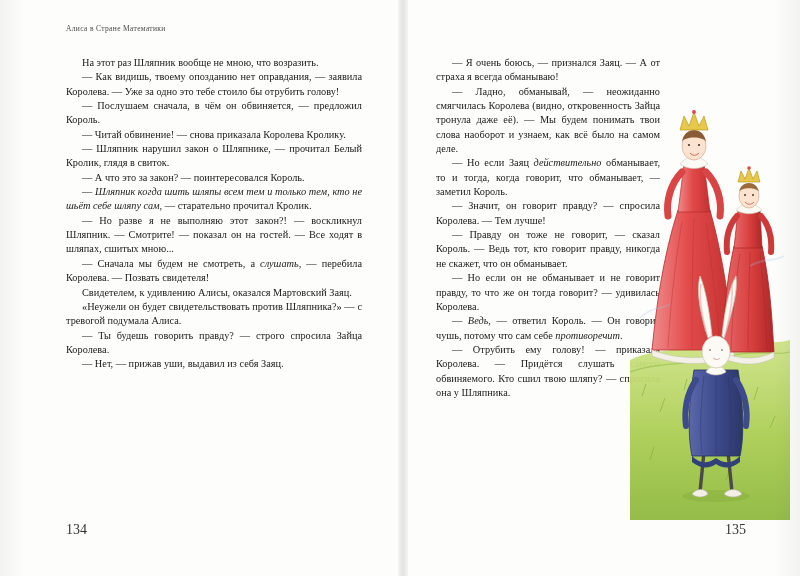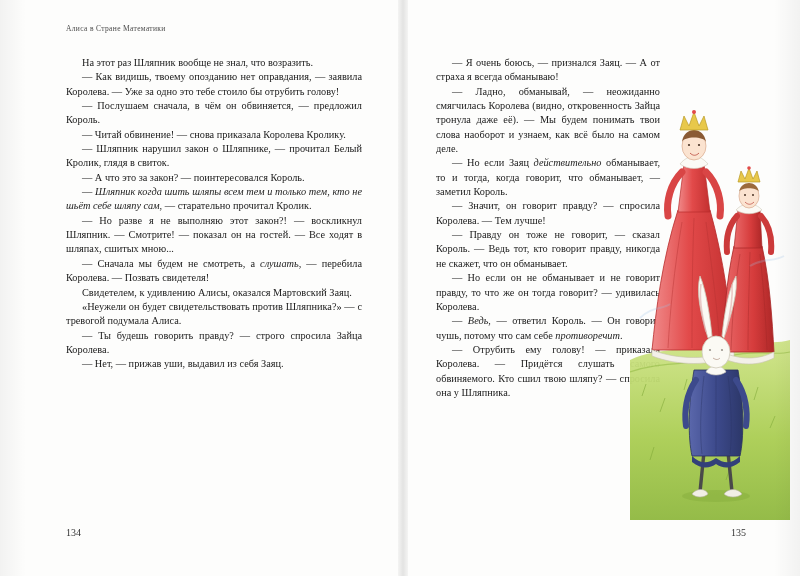--- a/index.html
+++ b/index.html
@@ -80,21 +80,21 @@
     top: 56px;
     width: 224px;
   }
   .col p {
     margin: 0;
     text-indent: 16px;
   }
   .folio {
     position: absolute;
     bottom: 38px;
-    font-size: 10px;
+    font-size: 14px;
     color: #333;
   }
   .folio-left { left: 54px; }
   .folio-right { right: 54px; }
 
   em {
   }
 
   
   .illustration {
@@ -110,21 +110,21 @@
   }
 </style>
 </head>
 <body>
 
 <div class="page-spread">
 
   <div class="page page-left">
     <div class="running-head">Алиса в Стране Математики</div>
     <div class="col col-left" id="left-col">
-        <p>На этот раз Шляпник вообще не знал, что возразить.</p>
+        <p>На этот раз Шляпник вообще не мною, что возразить.</p>
         <p>— Как видишь, твоему опозданию нет оправдания, — заявила Королева. — Уже за одно это тебе стоило бы отрубить голову!</p>
         <p>— Послушаем сначала, в чём он обвиняется, — предложил Король.</p>
         <p>— Читай обвинение! — снова приказала Королева Кролику.</p>
         <p>— Шляпник нарушил закон о Шляпнике, — прочитал Белый Кролик, глядя в свиток.</p>
         <p>— А что это за закон? — поинтересовался Король.</p>
         <p>— <em>Шляпник когда шить шляпы всем тем и только тем, кто не шьёт себе шляпу сам</em>, — старательно прочитал Кролик.</p>
         <p>— Но разве я не выполняю этот закон?! — воскликнул Шляпник. — Смотрите! — показал он на гостей. — Все ходят в шляпах, сшитых мною...</p>
         <p>— Сначала мы будем не смотреть, а <em>слушать</em>, — перебила Королева. — Позвать свидетеля!</p>
         <p>Свидетелем, к удивлению Алисы, оказался Мартовский Заяц.</p>
         <p>«Неужели он будет свидетельствовать против Шляпника?» — с тревогой подумала Алиса.</p>

